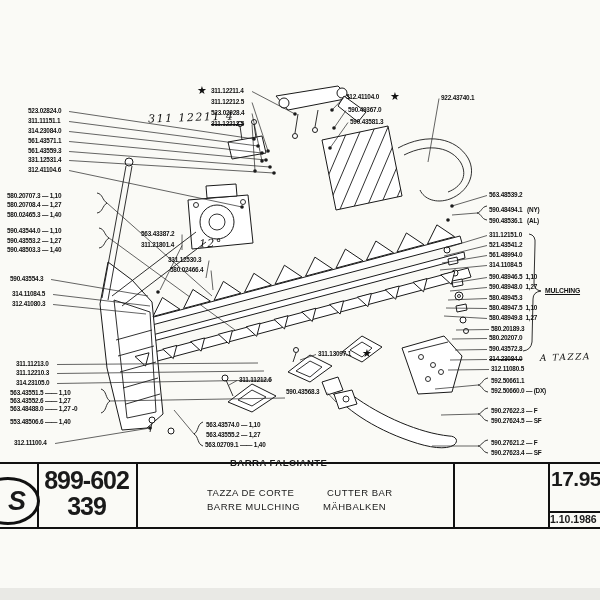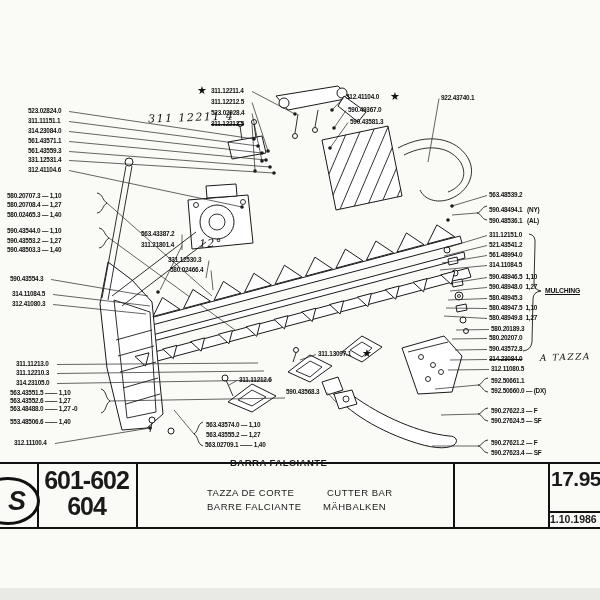--- a/index.html
+++ b/index.html
@@ -321,25 +321,25 @@
     <div class="tb-hline" style="top:462px;height:2px"></div>
     <div class="tb-hline" style="top:527px;height:1.5px"></div>
     <div class="tb-vline" style="left:37px"></div>
     <div class="tb-vline" style="left:136px"></div>
     <div class="tb-vline" style="left:453px"></div>
     <div class="tb-vline" style="left:548px"></div>
     <div class="tb-hline" style="top:511px;left:548px;width:52px;height:1.5px"></div>
     <div class="logo">
       <span>S</span>
     </div>
-    <div class="model m1">601-602</div>
-    <div class="model m2">604</div>
+    <div class="model m1">899-602</div>
+    <div class="model m2">339</div>
     <div class="t it">BARRA FALCIANTE</div>
     <div class="t es">TAZZA DE CORTE</div>
     <div class="t en">CUTTER BAR</div>
-    <div class="t fr">BARRE FALCIANTE</div>
+    <div class="t fr">BARRE MULCHING</div>
     <div class="t de">MÄHBALKEN</div>
     <div class="secnum">17.95</div>
     <div class="date">1.10.1986</div>
   </div>
 
   <div class="scan-strip"></div>
 </div>
 
 </body></html>

